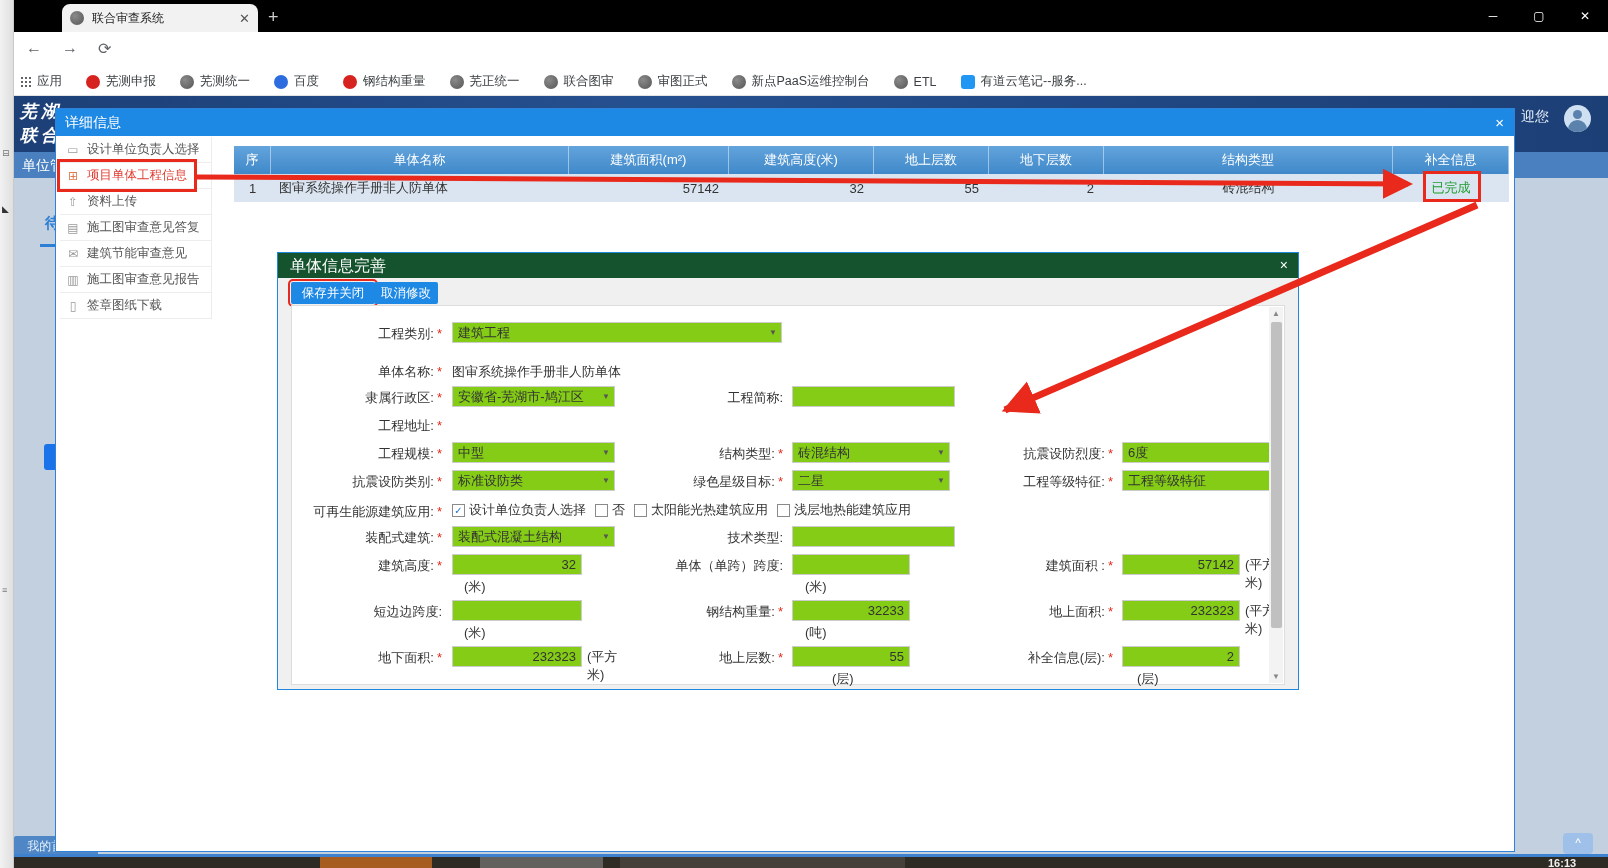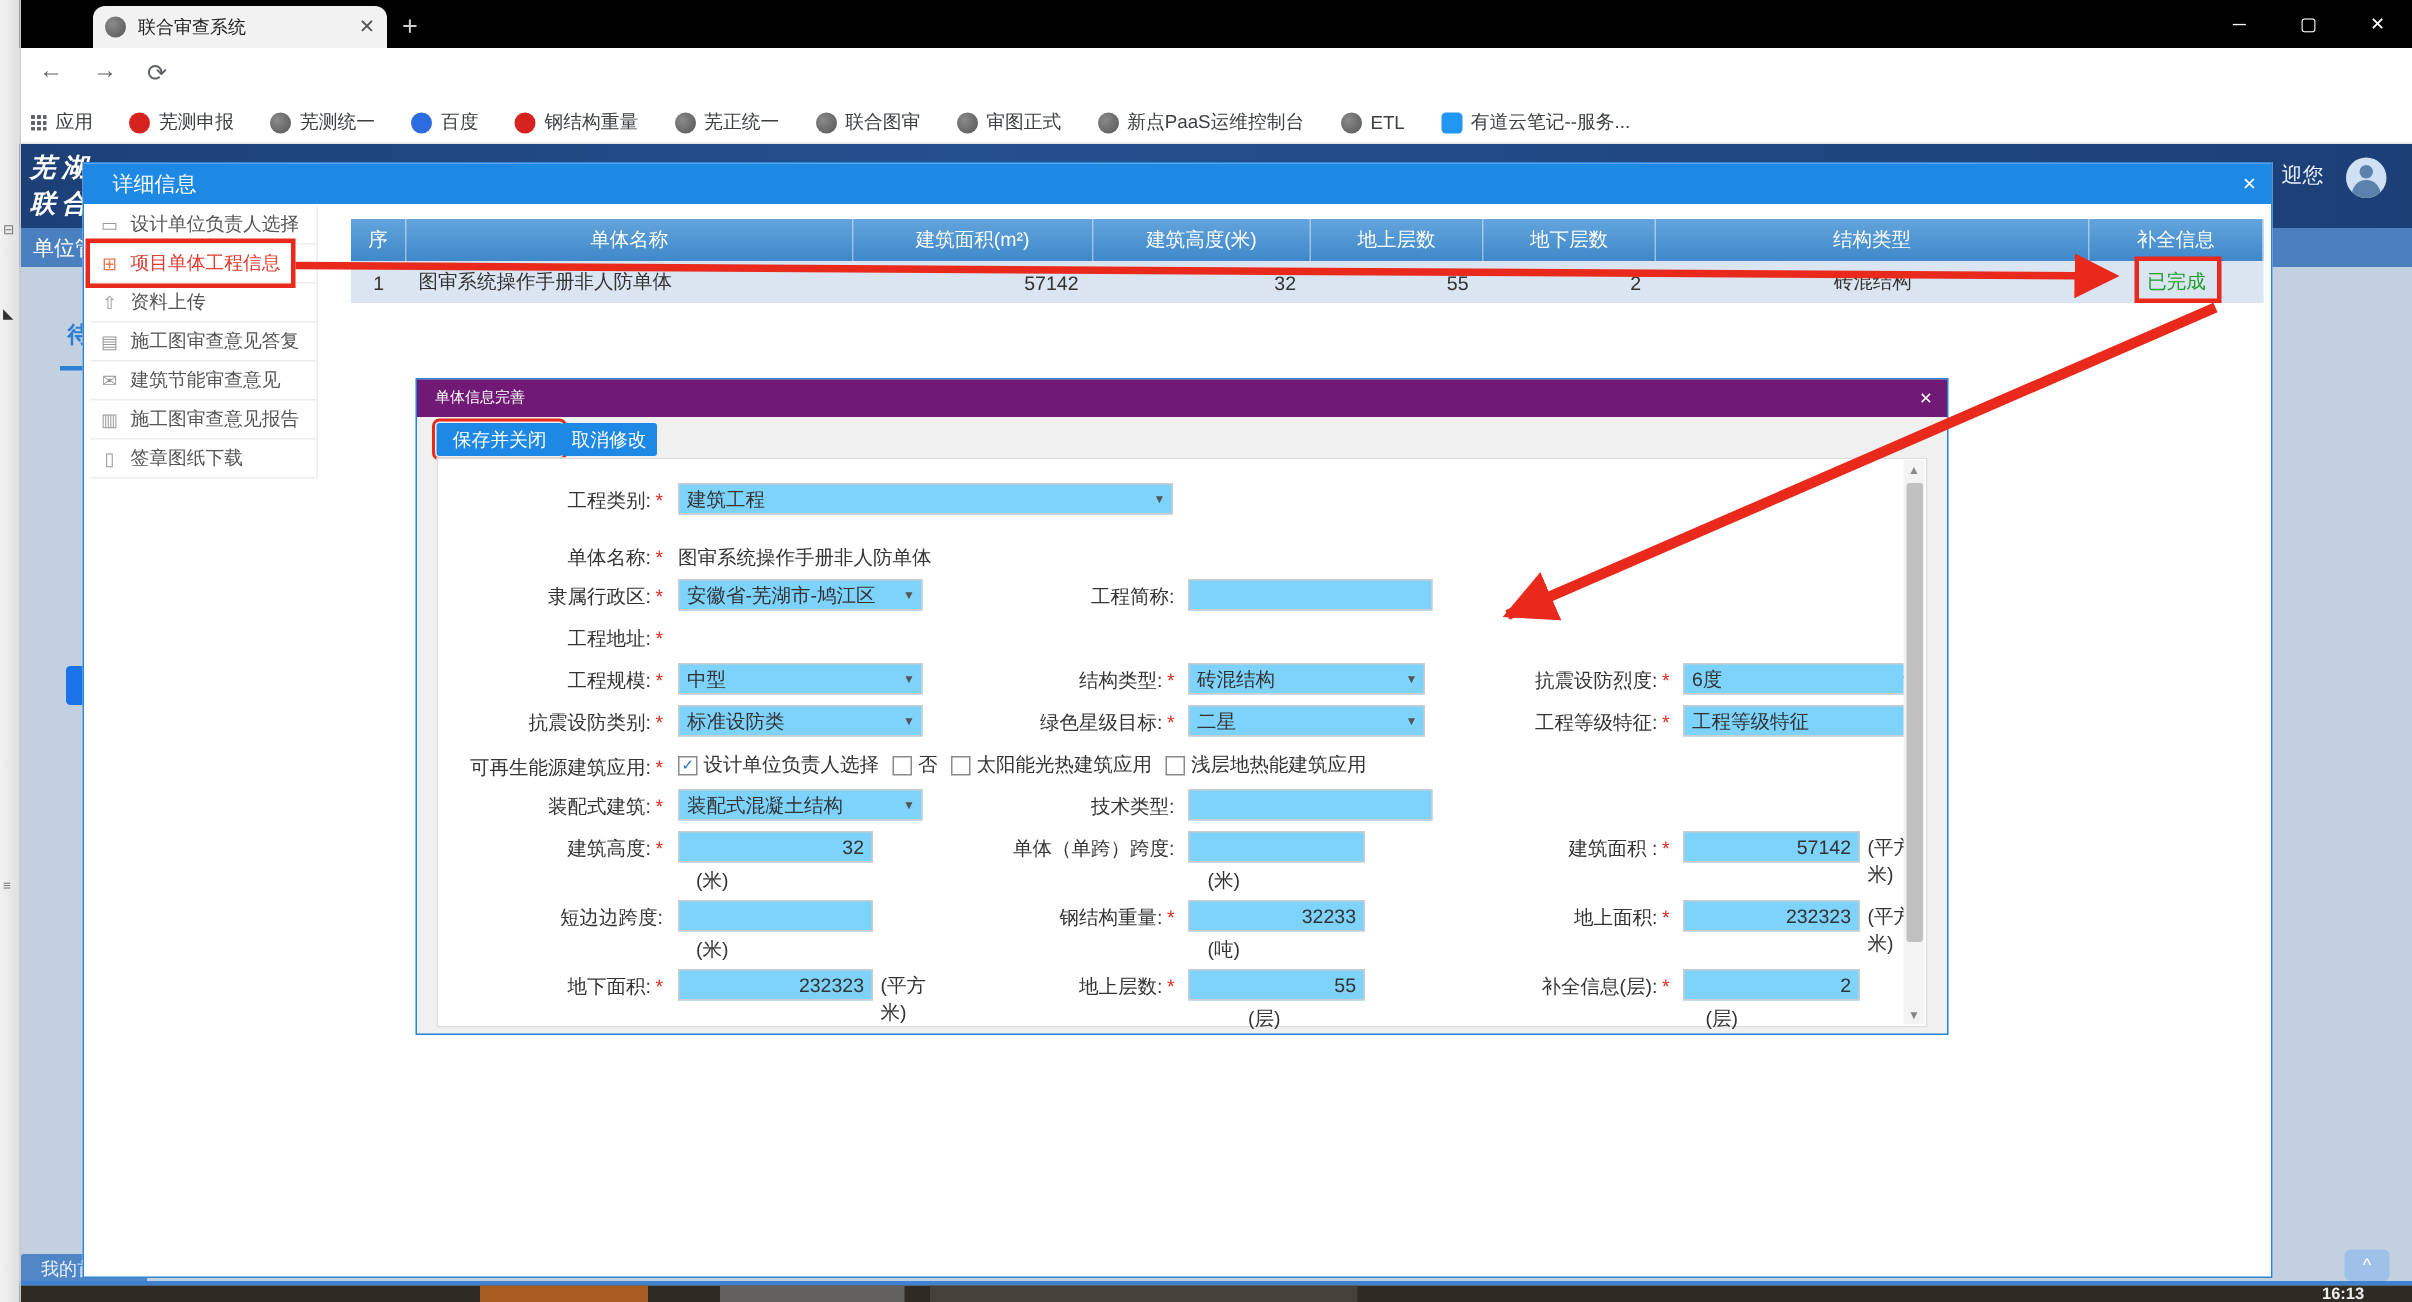--- a/index.html
+++ b/index.html
@@ -53,21 +53,21 @@
   .bottom-line { position:absolute; left:0; top:758px; width:1608px; height:3px; background:#3e82cf; }
   .collapse-btn { position:absolute; left:1563px; top:737px; width:30px; height:21px; background:#9fc0e8; border-radius:4px; color:#fff; text-align:center; font-size:12px; line-height:20px; }
 
   
   .taskbar { position:absolute; left:0; top:857px; width:1608px; height:11px; background:#2e2a24; z-index:6; overflow:hidden; }
   .tseg { position:absolute; top:0; height:11px; }
   .tclock { position:absolute; left:1548px; top:0px; color:#efefef; font-size:11px; font-weight:bold; }
 
   
   .panel { position:absolute; left:55px; top:108px; width:1460px; height:744px; background:#fff; border:1px solid #2f83d6; z-index:10; }
-  .panel-titlebar { position:absolute; left:0; top:0; width:100%; height:27px; background:#1e88e5; color:#fff; font-size:14px; line-height:27px; padding-left:19px; }
+  .panel-titlebar { position:absolute; left:0; top:0; width:100%; height:27px; background:#1e88e5; color:#fff; font-size:14px; line-height:27px; padding-left:9px; }
   .panel-close { position:absolute; right:10px; top:0; color:#fff; font-size:15px; line-height:27px; }
   .menu { position:absolute; left:4px; top:28px; width:152px; border-right:1px solid #ececec; }
   .menu-item { height:26px; display:flex; align-items:center; gap:7px; border-bottom:1px solid #ededed; padding-left:6px; font-size:12.5px; color:#555; white-space:nowrap; }
   .menu-item .mico { color:#999; font-size:12px; width:14px; text-align:center; }
   .menu-item.active { color:#e03c31; }
   .menu-redbox { position:absolute; left:1px; top:50px; width:140px; height:33px; border:3px solid #e8291c; z-index:3; }
 
   .gtable { position:absolute; left:178px; top:37px; width:1275px; font-size:13px; }
   .gthead { display:flex; height:28px; background:linear-gradient(#63a4dc,#3f88c9); color:#fff; }
   .gthead .cell { border-right:1px solid rgba(255,255,255,.45); display:flex; align-items:center; justify-content:center; }
@@ -75,36 +75,36 @@
   .cell { overflow:hidden; white-space:nowrap; }
   .c0{width:37px;} .c1{width:298px;} .c2{width:160px;} .c3{width:145px;} .c4{width:115px;} .c5{width:115px;} .c6{width:289px;} .c7{width:116px;}
   .gtrow .c0{text-align:center;} .gtrow .c1{padding-left:8px;}
   .gtrow .c2,.gtrow .c3,.gtrow .c4,.gtrow .c5{text-align:right;padding-right:10px;}
   .gtrow .c6,.gtrow .c7{text-align:center;}
   .status-done { color:#1f9d2f; }
   .status-redbox { position:absolute; left:1367px; top:62px; width:58px; height:31px; border:3px solid #e8291c; z-index:3; }
 
   
   .modal { position:absolute; left:277px; top:252px; width:1022px; height:438px; background:#f0f0f0; border:1px solid #1f87dd; z-index:20; }
-  .modal-titlebar { position:absolute; left:0; top:0; width:100%; height:25px; background:#701a75; color:#fff; font-size:10px; line-height:25px; padding-left:12px; }
+  .modal-titlebar { position:absolute; left:0; top:0; width:100%; height:25px; background:#14532d; color:#fff; font-size:16px; line-height:25px; padding-left:12px; }
   .modal-close { position:absolute; right:10px; top:0; color:#fff; font-size:14px; line-height:25px; }
   .btn { position:absolute; top:29px; height:22px; background:#1e88e5; color:#fff; font-size:12.5px; line-height:22px; text-align:center; border-radius:2px; border:none; font-family:inherit; }
   .btn-save { left:13px; width:84px; outline:2px solid #e8291c; outline-offset:1px; }
   .btn-cancel { left:96px; width:64px; }
 
   .formpanel { position:absolute; left:13px; top:52px; width:994px; height:380px; background:#fff; border:1px solid #ddd; }
   .vscroll { position:absolute; right:1px; top:1px; width:14px; height:376px; background:#f3f3f3; }
   .vs-arrow { position:absolute; left:0; width:14px; height:13px; color:#888; font-size:8px; text-align:center; line-height:13px; }
   .vs-thumb { position:absolute; left:1.5px; top:15px; width:11px; height:306px; background:#c0c0c0; border-radius:2px; }
 
   .fc { position:absolute; left:0; top:0; width:979px; height:378px; font-size:13px; color:#333; }
   .flabel { position:absolute; text-align:right; white-space:nowrap; }
   .l1 { left:0; width:150px; } .l2 { left:336px; width:155px; } .l3 { left:666px; width:155px; }
   .star { color:#e02b1f; margin-left:3px; }
-  .sel, .inp { position:absolute; height:21px; border:1px solid #ccc; background:#7dd3fc; font-size:13px; font-family:inherit; color:#333; }
+  .sel, .inp { position:absolute; height:21px; border:1px solid #ccc; background:#84cc16; font-size:13px; font-family:inherit; color:#333; }
   .sel { line-height:19px; padding:0 14px 0 5px; white-space:nowrap; }
   .sel .arr { position:absolute; right:4px; top:0; color:#555; font-size:8px; line-height:19px; }
   .inp { padding:0 5px; }
   .inp.num { text-align:right; }
   .statictext { position:absolute; white-space:nowrap; }
   .unit-below { position:absolute; color:#333; }
   .unit-side { position:absolute; width:44px; word-break:break-all; line-height:18px; }
   .cbgroup { position:absolute; left:160px; display:flex; align-items:center; gap:9px; white-space:nowrap; }
   .cbox { width:13px; height:13px; border:1px solid #8a8a8a; background:#fff; display:inline-block; text-align:center; line-height:12px; font-size:10px; color:#1e73d2; margin-right:4px; vertical-align:-2px; }
   .cb { display:flex; align-items:center; }

